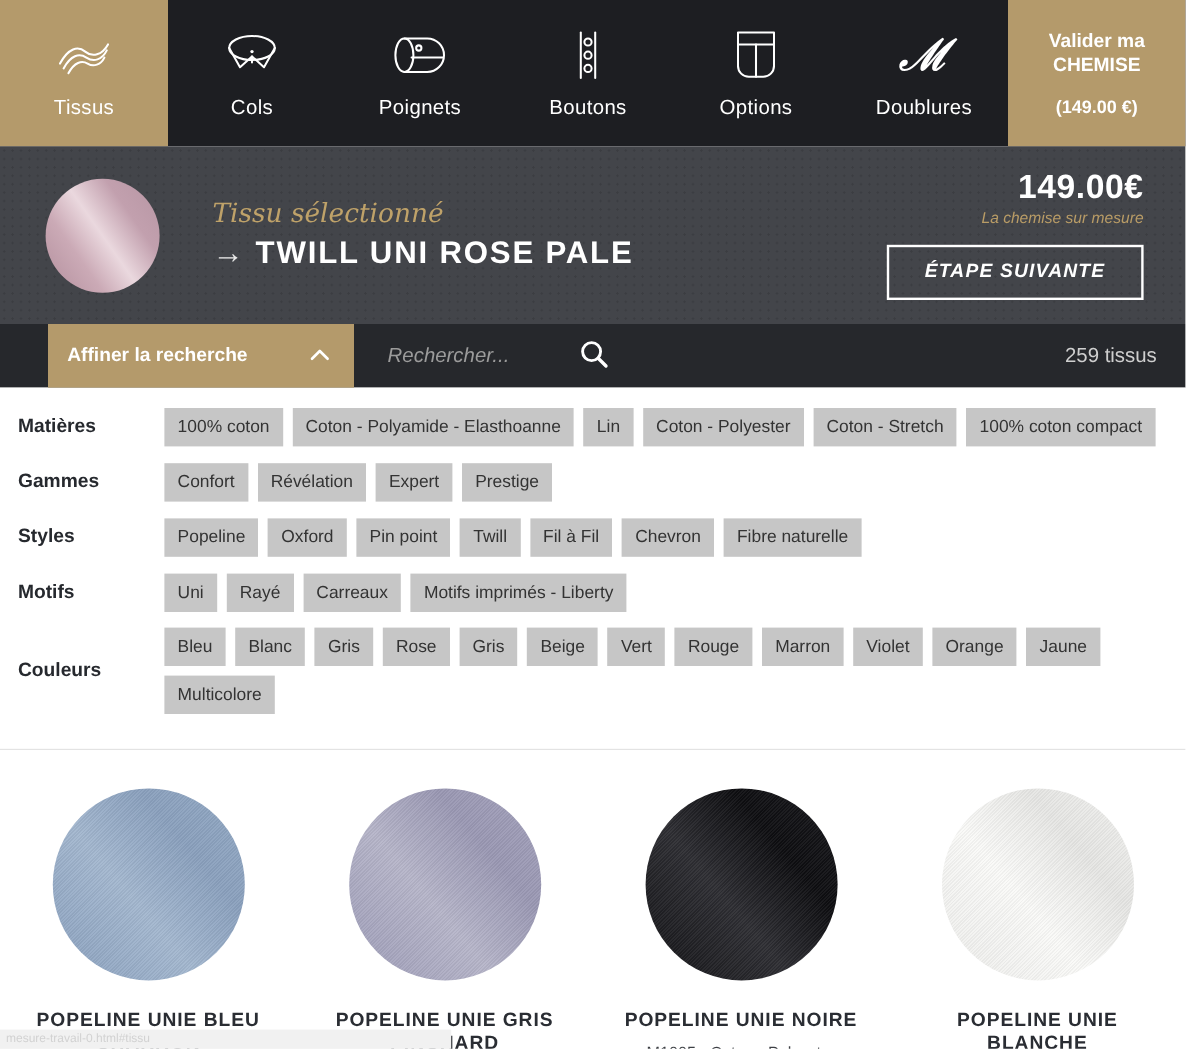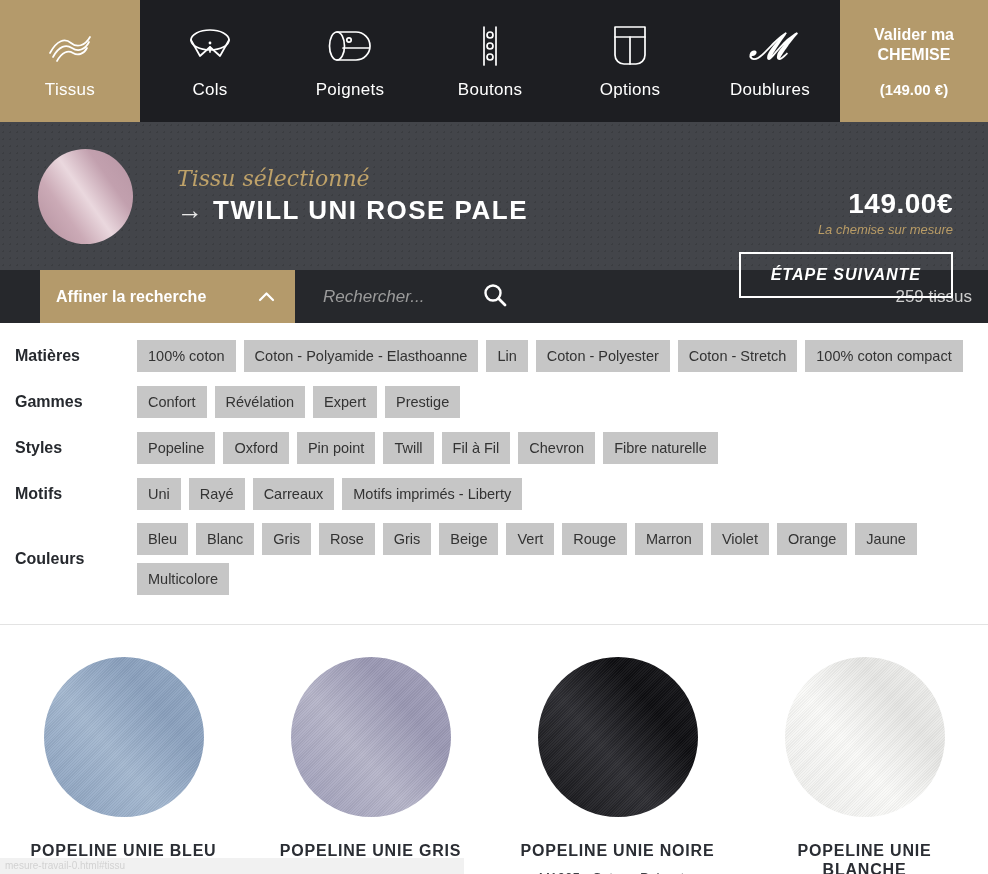--- a/index.html
+++ b/index.html
@@ -28,39 +28,39 @@
     background-image:radial-gradient(rgba(0,0,0,.12) 1px, transparent 1px);
     background-size:7px 7px; }
   .swatch-big { width:95px; height:95px; border-radius:50%; margin-left:38px;
     flex:0 0 auto; }
   .sel-block { margin-left:44px; }
   .sel-label { color:#bfa269; font-family:"DejaVu Serif", serif; font-style:italic;
     font-size:22px; margin-bottom:4px; }
   .sel-line { display:flex; align-items:center; gap:10px; }
   .sel-arrow { color:#e8e8e8; font-size:26px; font-weight:normal; }
   .sel-name { color:#fff; font-size:26px; font-weight:bold; letter-spacing:1.5px; }
-  .header-right { position:absolute; right:35px; top:18px; text-align:right;margin-top:48px; }
+  .header-right { position:absolute; right:35px; top:18px; text-align:right; }
   .price { color:#fff; font-size:28px; font-weight:bold; letter-spacing:.5px; }
   .price-caption { color:#b99c66; font-style:italic; font-size:13px; margin-top:2px; }
   .next-btn { margin-top:15px; border:2px solid #fff; background:transparent;
     color:#fff; font-weight:bold; font-size:16px; letter-spacing:1px;
     padding:12px 30px; cursor:pointer; font-family:inherit;font-style:italic; }
 
   
   .filterbar { height:53px; display:flex; background:#26282c; }
   .fb-left { width:255px; background:#b49a6b; color:#fff; display:flex;
     align-items:center; justify-content:space-between; padding:0 20px 0 16px;
     font-weight:bold; font-size:16px; cursor:pointer;margin-left:40px; }
   .fb-search { flex:1; display:flex; align-items:center; padding-left:28px; }
   .fb-search input { background:transparent; border:none; outline:none;
     color:#9b9b9b; font-style:italic; font-size:17px; width:155px;
     font-family:inherit; }
   .fb-search input::placeholder { color:#9b9b9b; }
   .search-btn { background:none; border:none; cursor:pointer; padding:4px; }
-  .fb-count { margin-left:auto; align-self:center; padding-right:16px;
+  .fb-count { margin-left:auto; align-self:center; padding-right:24px;
     color:#cfcfcf; font-size:17px; }
 
   
   .filters { padding:16px 0 10px 0; background:#fff; }
   .filter-row { display:flex; align-items:center; margin-bottom:13px; min-height:33px; }
   .filter-label { width:137px; padding-left:15px; font-size:16px; font-weight:bold;
     color:#26292e; flex:0 0 auto; }
   .chips { display:flex; flex-wrap:wrap; gap:8px; align-items:center; }
   .chip { background:#c6c6c6; border:none; color:#333; font-size:14.5px;
     padding:8px 11px; cursor:pointer; font-family:inherit; }
@@ -72,21 +72,21 @@
     cursor:pointer; }
   .p-swatch { width:160px; height:160px; border-radius:50%; position:relative; }
   .p-swatch::after { content:""; position:absolute; inset:0; border-radius:50%;
     background:repeating-linear-gradient(135deg, rgba(255,255,255,.05) 0 1px,
       rgba(0,0,0,.04) 1px 2px); }
   .p-name { margin-top:24px; text-align:center; font-size:16px; font-weight:bold;
     letter-spacing:.8px; color:#2a2d33; line-height:19px; width:215px; }
   .p-code { margin-top:10px; font-size:13.5px; color:#3c3f44; }
 
   
-  .statusbar { position:absolute; left:0; top:858px; width:464px; height:16px;
+  .statusbar { position:absolute; left:0; top:858px; width:376px; height:16px;
     background:#f1f1f1; color:#d2d2d2; font-size:10px; line-height:16px;
     padding-left:5px; overflow:hidden; }
 </style>
 </head>
 <body>
 
 <nav class="nav">
   <div style="display:flex;">
       <div class="tab active">
         <span class="tab-icon">

